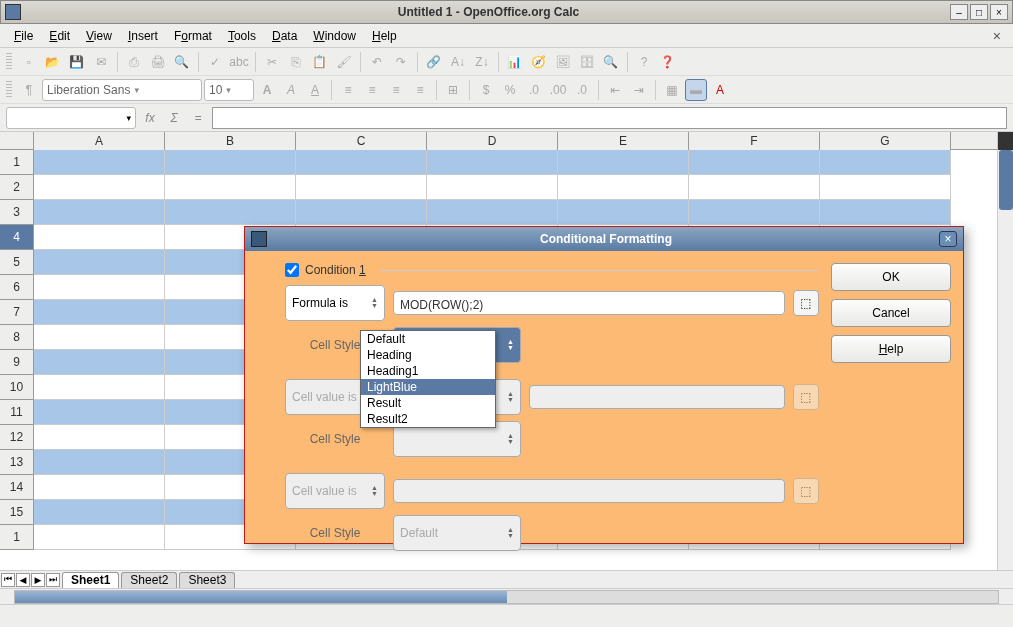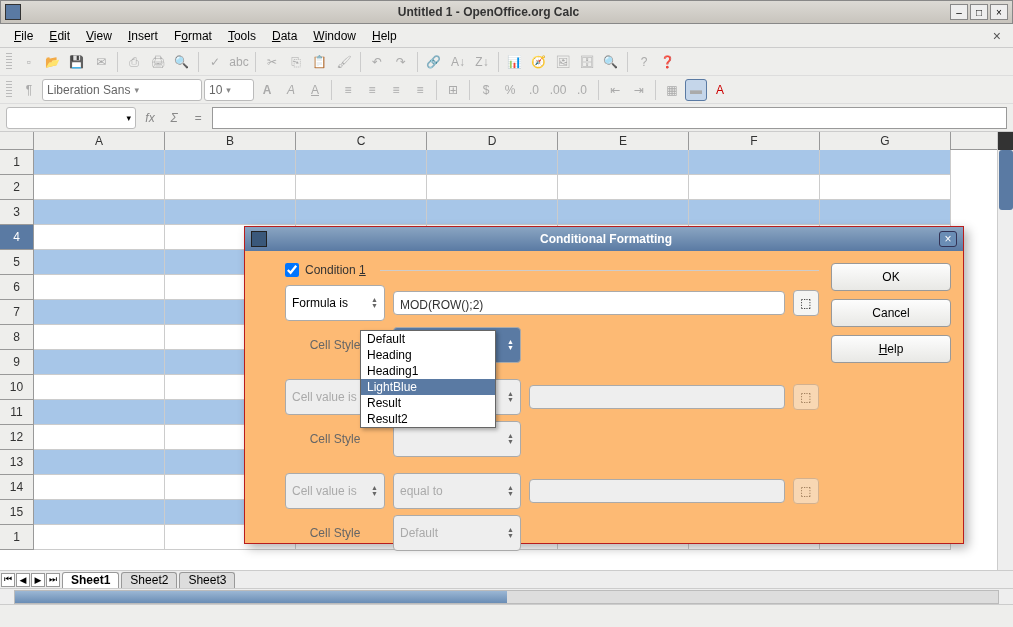--- a/index.html
+++ b/index.html
@@ -463,24 +463,20 @@
             </div>
         </div>
       </div>
 
       <div class="condblock">
         <div class="condrow">
           <div class="dlgcombo dis" style="width:100px">
               <span>Cell value is</span>
               <span class="spin">▲<br>▼</span>
             </div>
-          <div class="dlgcombo dis" style="width:128px">
-              <span>equal to</span>
-              <span class="spin">▲<br>▼</span>
-            </div>
           <div class="txtinput dis"></div>
           <div class="iconbtn dis">⬚</div>
         </div>
         <div class="condrow">
           <div class="lbl">Cell Style</div>
           <div class="dlgcombo dis" style="width:128px">
               <span>Default</span>
               <span class="spin">▲<br>▼</span>
             </div>
         </div>

